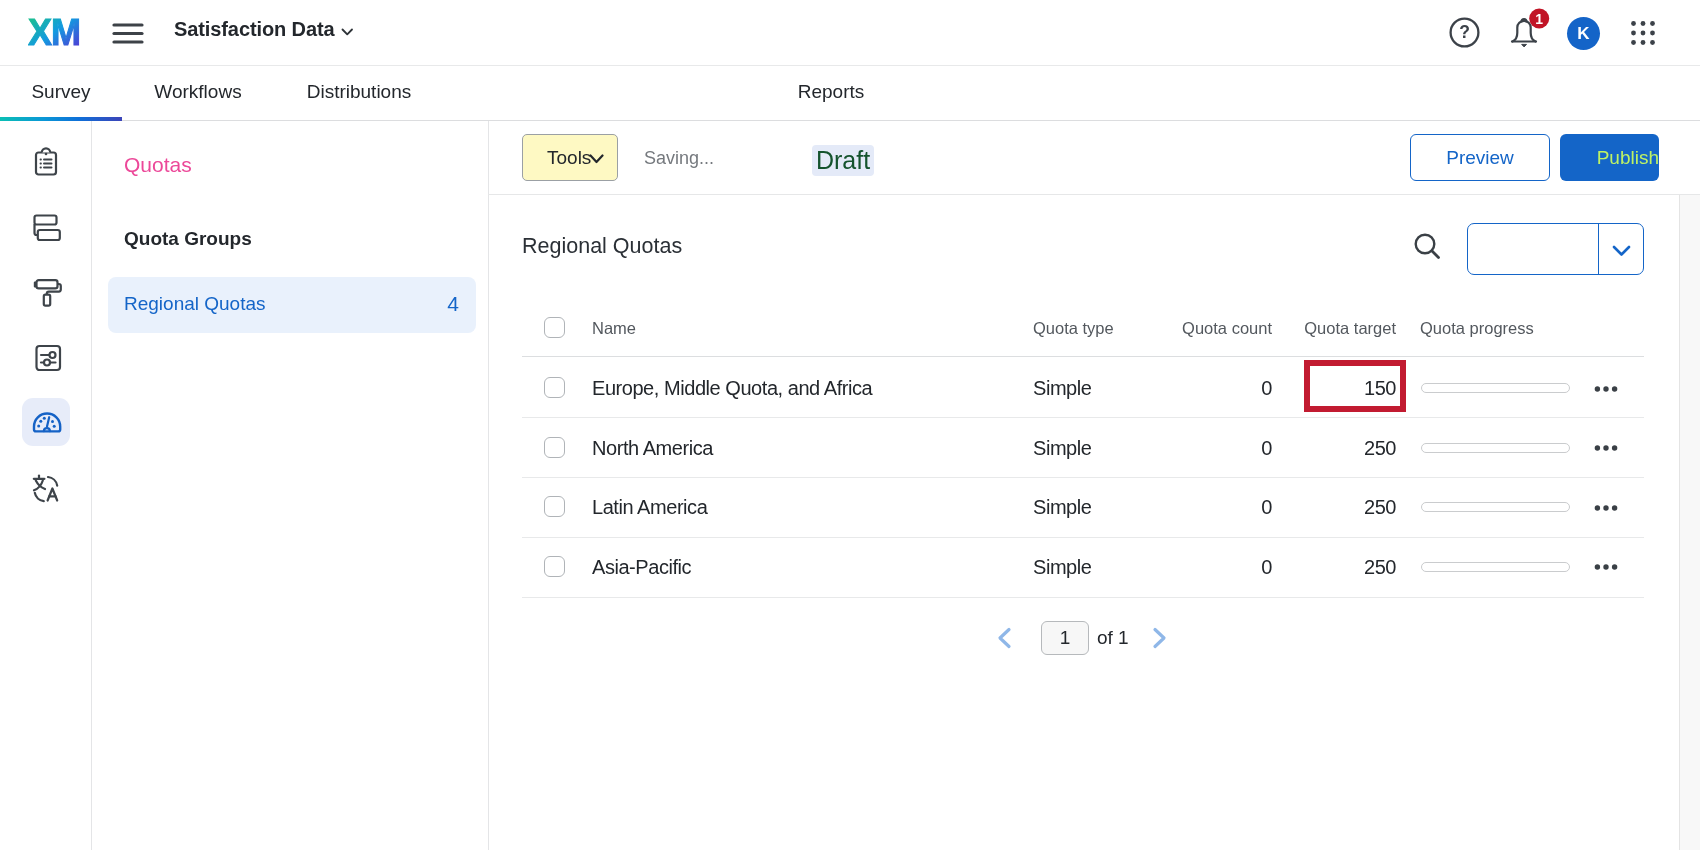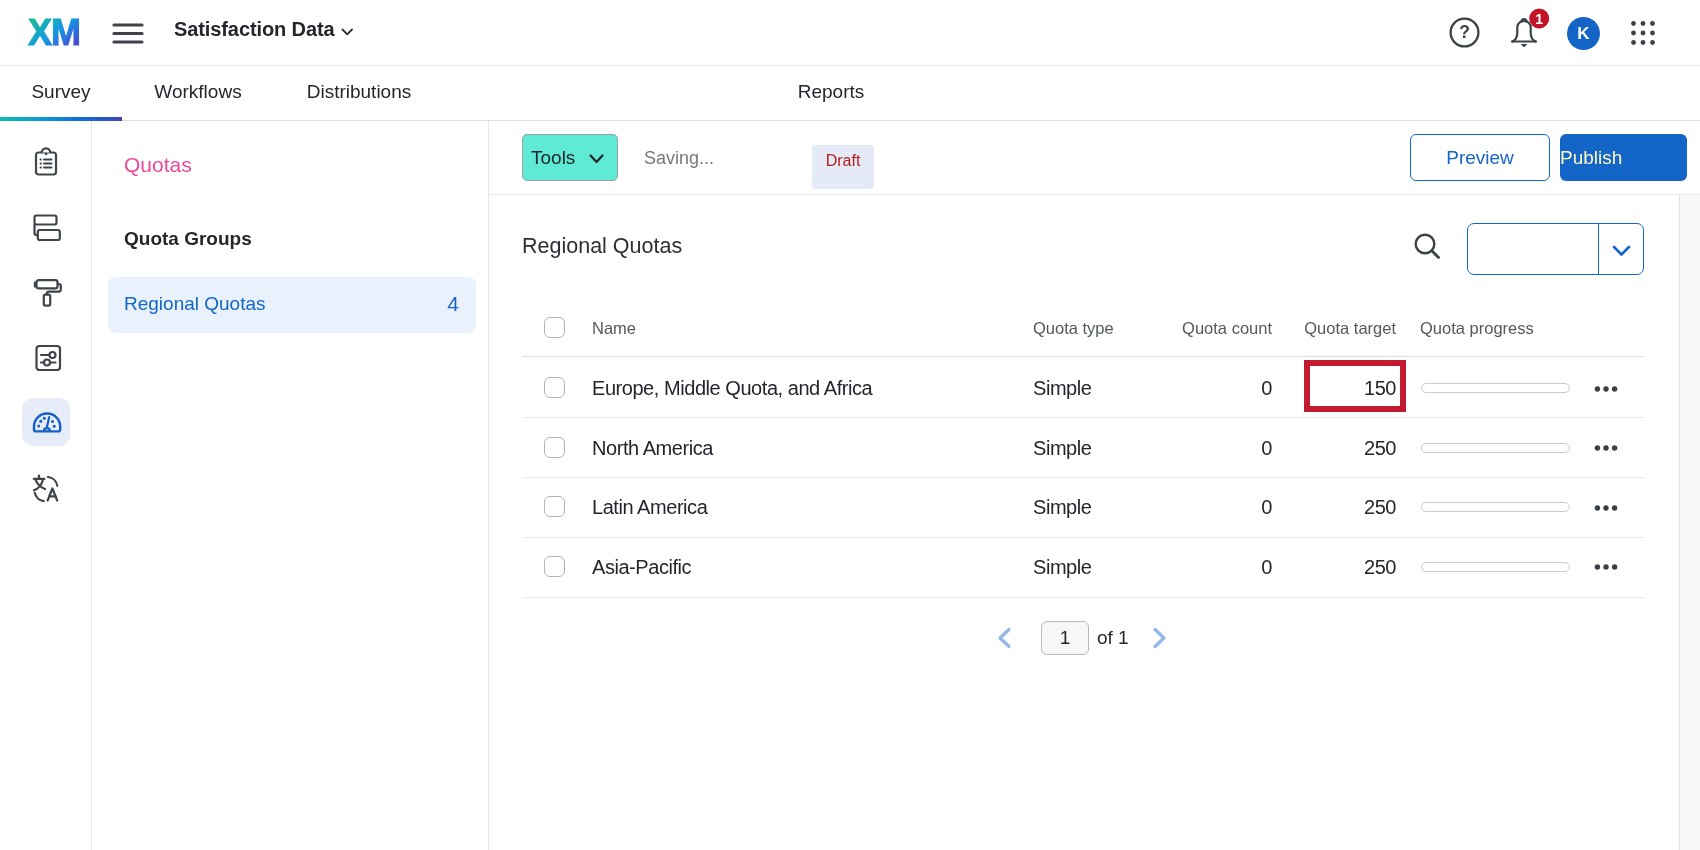--- a/index.html
+++ b/index.html
@@ -21,25 +21,25 @@
   
   #panel { left:92px; top:121px; width:397px; height:729px; background:#fff; border-right:1px solid #e4e5e7; }
   #quotas-title { left:124px; top:153px; font-size:21px; color:#ec4899;text-align:right; }
   #quota-groups { left:124px; top:228px; font-size:19px; font-weight:bold; color:#23272c; }
   #rq-item { left:108px; top:277px; width:368px; height:56px; background:#e9f1fc; border-radius:8px; }
   #rq-label { left:124px; top:293px; font-size:19px; color:#1465c8; }
   #rq-count { left:429px; top:292px; width:30px; text-align:right; font-size:21px; color:#1465c8; }
 
   
   #toolbar-border { left:488px; top:194px; width:1212px; height:1px; background:#e6e7e8; }
-  #btn-tools { left:522px; top:134px; width:96px; height:47px; border:1px solid #9ba0a4; border-radius:5px; background:#5eead4; font-size:19px; color:#23272c; line-height:45px; text-align:left; padding-left:8px; }
+  #btn-tools { left:522px; top:134px; width:96px; height:47px; border:1px solid #9ba0a4; border-radius:5px; background:#fef9c3; font-size:19px; color:#23272c; line-height:45px; text-align:left; padding-left:24px; }
   #saving { left:644px; top:148px; font-size:18px; color:#75797e; }
-  #draft { left:812px; top:145px; width:62px; height:44px; background:#e4eaf8; border-radius:4px; font-size:16px; color:#b91c1c; text-align:center; line-height:31px; }
+  #draft { left:812px; top:145px; width:62px; height:31px; background:#e4eaf8; border-radius:4px; font-size:25px; color:#14532d; text-align:center; line-height:31px; }
   #btn-preview { left:1410px; top:134px; width:140px; height:47px; border:1px solid #1465c8; border-radius:6px; background:#fff; color:#1465c8; font-size:19px; text-align:center; line-height:45px; }
-  #btn-publish { left:1560px; top:134px; width:127px; height:47px; border-radius:6px; background:#1465c8; color:#fef9c3; font-size:19px; text-align:left; line-height:47px; }
+  #btn-publish { left:1560px; top:134px; width:99px; height:47px; border-radius:6px; background:#1465c8; color:#bef264; font-size:19px; text-align:right; line-height:47px; }
 
   
   #scrolltrack { left:1679px; top:195px; width:21px; height:655px; background:#f8f8f8; border-left:1px solid #e4e4e4; }
   #section-title { left:522px; top:234px; font-size:21.5px; color:#2b3036; }
   #addquota { left:1467px; top:223px; width:177px; height:52px; border:1px solid #1465c8; border-radius:7px; background:#fff; }
   #addquota .divider { position:absolute; left:130px; top:0; width:1px; height:50px; background:#1465c8; }
   #addquota .label { position:absolute; left:0; top:0; width:130px; text-align:center; line-height:50px; font-size:19px; color:#1465c8; }
 
   
   .hdr { position:absolute; top:319px; font-size:16.5px; font-weight:normal; color:#53585e; white-space:nowrap; }

